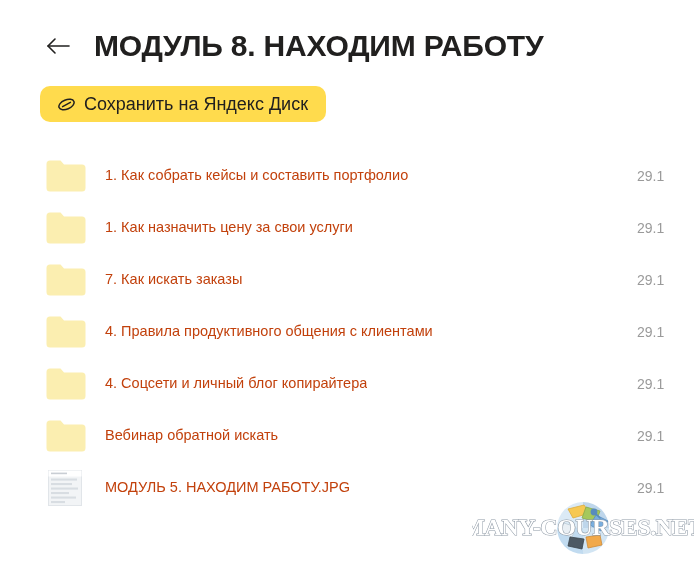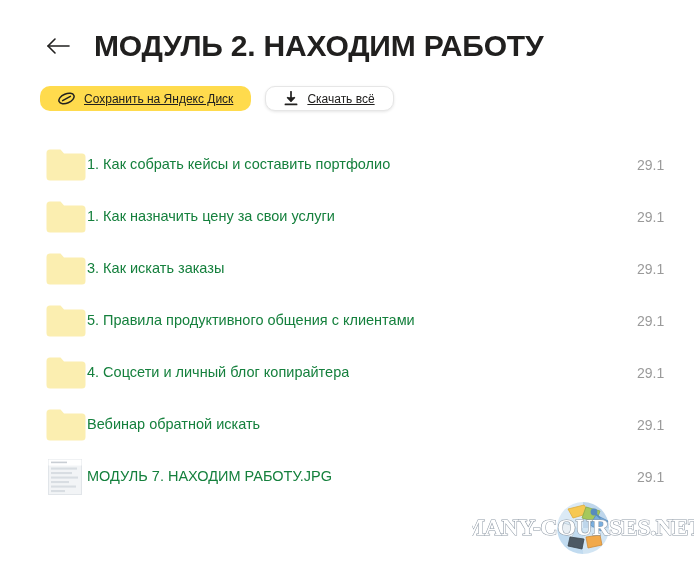--- a/index.html
+++ b/index.html
@@ -48,28 +48,27 @@
   .actions {
     display: flex;
     align-items: center;
     padding: 18px 0 0 40px;
     gap: 14px;
   }
   .btn {
     display: inline-flex;
     align-items: center;
     gap: 9px;
-    height: 25px;
+    height: 36px;
     border-radius: 10px;
-    font-size: 12px;
+    font-size: 18px;
     padding: 0 18px;
     cursor: pointer;
     box-sizing: border-box;
     white-space: nowrap;
-    text-decoration: underline;
   }
   .btn-primary {
     background: #ffdb4d;
     color: #21201f;
     border: none;
   }
   .btn-secondary {
     background: #ffffff;
     color: #21201f;
     border: 1px solid #e6e6e6;
@@ -94,22 +93,23 @@
   }
   .file-icon {
     width: 42px;
     height: 34px;
     flex: none;
     display: flex;
     align-items: center;
   }
   .file-icon svg { display: block; }
   .file-name {
+    margin-left: 18px;
     font-size: 14.5px;
-    color: #15803d;
+    color: #c2410c;
     line-height: 1.2;
     white-space: nowrap;
     overflow: hidden;
   }
   .file-date {
     position: absolute;
     left: 637px;
     top: 50%;
     transform: translateY(-50%);
     font-size: 14px;
@@ -132,45 +132,35 @@
 </head>
 <body>
 
 <div class="header">
   <div class="back-btn">
     <svg width="26" height="20" viewBox="0 0 26 20" aria-hidden="true">
       <path d="M10 3 L3 10 L10 17" fill="none" stroke="#21201f" stroke-width="1.6" stroke-linecap="round" stroke-linejoin="round"></path>
       <line x1="3" y1="10" x2="24" y2="10" stroke="#21201f" stroke-width="1.6" stroke-linecap="round"></line>
     </svg>
   </div>
-  <div class="page-title">МОДУЛЬ 2. НАХОДИМ РАБОТУ</div>
+  <div class="page-title">МОДУЛЬ 8. НАХОДИМ РАБОТУ</div>
 </div>
 
 <div class="actions">
 
   <div class="btn btn-primary">
     <span class="ic">
       <svg width="17" height="13" viewBox="0 0 17 13" aria-hidden="true">
         <ellipse cx="8.5" cy="6.5" rx="8" ry="4.6" transform="rotate(-22 8.5 6.5)" fill="none" stroke="#21201f" stroke-width="1.5"></ellipse>
         <path d="M4.6 8.6 L12.4 4.4" stroke="#21201f" stroke-width="1.5" stroke-linecap="round"></path>
       </svg>
     </span>
     <span>Сохранить на Яндекс Диск</span>
   </div>
 
-  <div class="btn btn-secondary">
-    <span class="ic">
-      <svg width="14" height="15" viewBox="0 0 14 15" aria-hidden="true">
-        <line x1="7" y1="0.8" x2="7" y2="9.4" stroke="#21201f" stroke-width="1.7" stroke-linecap="round"></line>
-        <path d="M3.2 6.3 L7 10.1 L10.8 6.3" fill="#21201f" stroke="#21201f" stroke-width="1.6" stroke-linejoin="round"></path>
-        <line x1="1.4" y1="13.4" x2="12.6" y2="13.4" stroke="#21201f" stroke-width="1.7" stroke-linecap="round"></line>
-      </svg>
-    </span>
-    <span>Скачать всё</span>
-  </div>
 
 </div>
 
 <div class="file-list">
 
   <div class="file-row">
     <span class="file-icon">
       <svg width="42" height="34" viewBox="0 0 42 34" aria-hidden="true">
         <path d="M1.5 5 A3.5 3.5 0 0 1 5 1.5 L15.5 1.5 L19 5.6 L37 5.6 A3.5 3.5 0 0 1 40.5 9.1 L40.5 29 A3.5 3.5 0 0 1 37 32.5 L5 32.5 A3.5 3.5 0 0 1 1.5 29 Z" fill="#fbeeb0"></path>
       </svg>
@@ -188,31 +178,31 @@
     <span class="file-name">1. Как назначить цену за свои услуги</span>
     <span class="file-date">29.1</span>
   </div>
 
   <div class="file-row">
     <span class="file-icon">
       <svg width="42" height="34" viewBox="0 0 42 34" aria-hidden="true">
         <path d="M1.5 5 A3.5 3.5 0 0 1 5 1.5 L15.5 1.5 L19 5.6 L37 5.6 A3.5 3.5 0 0 1 40.5 9.1 L40.5 29 A3.5 3.5 0 0 1 37 32.5 L5 32.5 A3.5 3.5 0 0 1 1.5 29 Z" fill="#fbeeb0"></path>
       </svg>
     </span>
-    <span class="file-name">3. Как искать заказы</span>
-    <span class="file-date">29.1</span>
-  </div>
-
-  <div class="file-row">
-    <span class="file-icon">
-      <svg width="42" height="34" viewBox="0 0 42 34" aria-hidden="true">
-        <path d="M1.5 5 A3.5 3.5 0 0 1 5 1.5 L15.5 1.5 L19 5.6 L37 5.6 A3.5 3.5 0 0 1 40.5 9.1 L40.5 29 A3.5 3.5 0 0 1 37 32.5 L5 32.5 A3.5 3.5 0 0 1 1.5 29 Z" fill="#fbeeb0"></path>
-      </svg>
-    </span>
-    <span class="file-name">5. Правила продуктивного общения с клиентами</span>
+    <span class="file-name">7. Как искать заказы</span>
+    <span class="file-date">29.1</span>
+  </div>
+
+  <div class="file-row">
+    <span class="file-icon">
+      <svg width="42" height="34" viewBox="0 0 42 34" aria-hidden="true">
+        <path d="M1.5 5 A3.5 3.5 0 0 1 5 1.5 L15.5 1.5 L19 5.6 L37 5.6 A3.5 3.5 0 0 1 40.5 9.1 L40.5 29 A3.5 3.5 0 0 1 37 32.5 L5 32.5 A3.5 3.5 0 0 1 1.5 29 Z" fill="#fbeeb0"></path>
+      </svg>
+    </span>
+    <span class="file-name">4. Правила продуктивного общения с клиентами</span>
     <span class="file-date">29.1</span>
   </div>
 
   <div class="file-row">
     <span class="file-icon">
       <svg width="42" height="34" viewBox="0 0 42 34" aria-hidden="true">
         <path d="M1.5 5 A3.5 3.5 0 0 1 5 1.5 L15.5 1.5 L19 5.6 L37 5.6 A3.5 3.5 0 0 1 40.5 9.1 L40.5 29 A3.5 3.5 0 0 1 37 32.5 L5 32.5 A3.5 3.5 0 0 1 1.5 29 Z" fill="#fbeeb0"></path>
       </svg>
     </span>
     <span class="file-name">4. Соцсети и личный блог копирайтера</span>
@@ -236,21 +226,21 @@
         <rect x="3.5" y="0.5" width="33" height="6" fill="#ffffff"></rect>
         <rect x="6" y="2.6" width="16" height="1.6" fill="#c9ced4"></rect>
         <rect x="6" y="8.5" width="26" height="2.1" fill="#d8dde2"></rect>
         <rect x="6" y="13" width="21" height="2.1" fill="#d8dde2"></rect>
         <rect x="6" y="17.5" width="27" height="2.1" fill="#d8dde2"></rect>
         <rect x="6" y="22" width="18" height="2.1" fill="#d8dde2"></rect>
         <rect x="6" y="26.5" width="25" height="2.1" fill="#d8dde2"></rect>
         <rect x="6" y="31" width="14" height="2.1" fill="#d8dde2"></rect>
       </svg>
     </span>
-    <span class="file-name">МОДУЛЬ 7. НАХОДИМ РАБОТУ.JPG</span>
+    <span class="file-name">МОДУЛЬ 5. НАХОДИМ РАБОТУ.JPG</span>
     <span class="file-date">29.1</span>
   </div>
 
 </div>
 
 <div class="watermark">
   <svg width="222" height="54" viewBox="0 0 222 54" aria-hidden="true">
 
     <g opacity="0.92">
       <circle cx="111" cy="27" r="26" fill="#ffffff"></circle>

